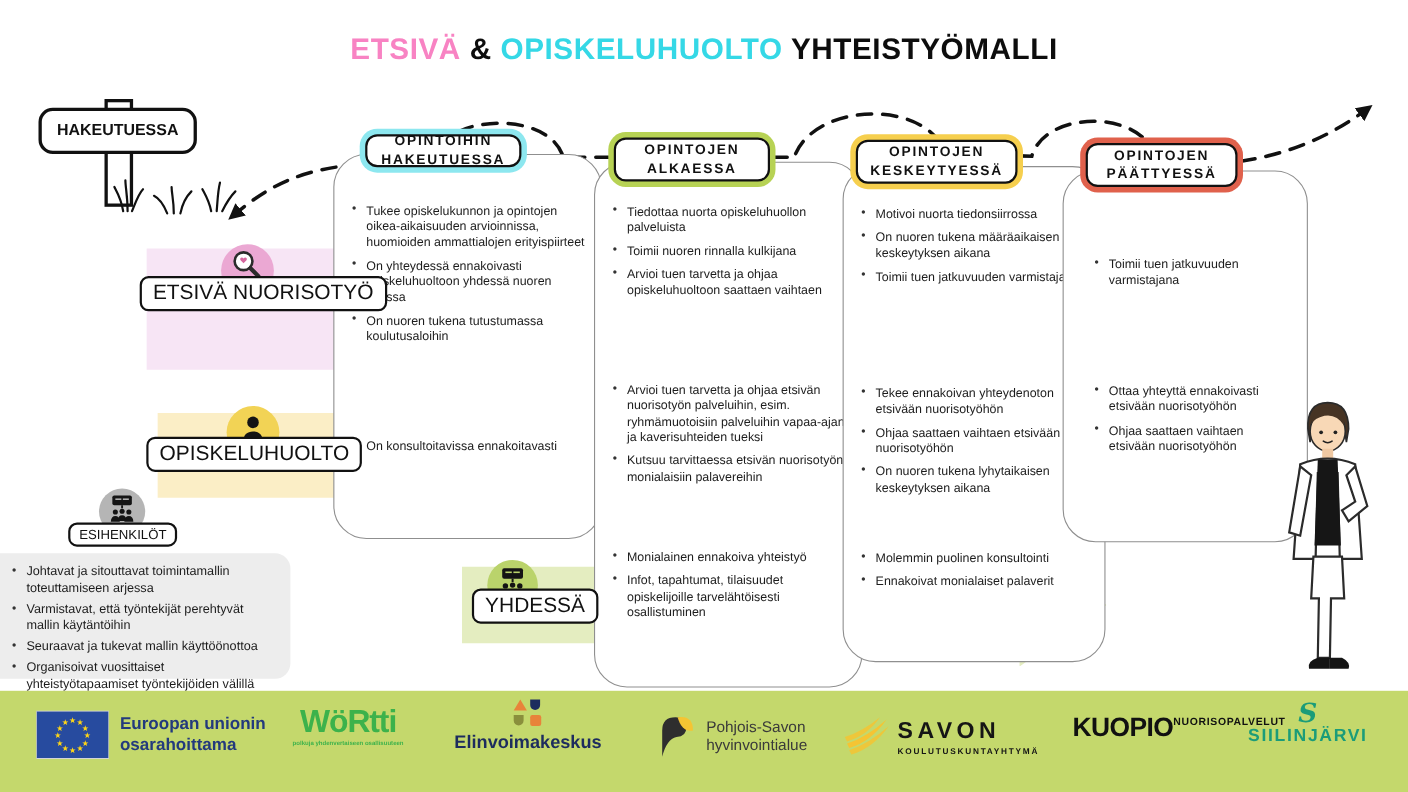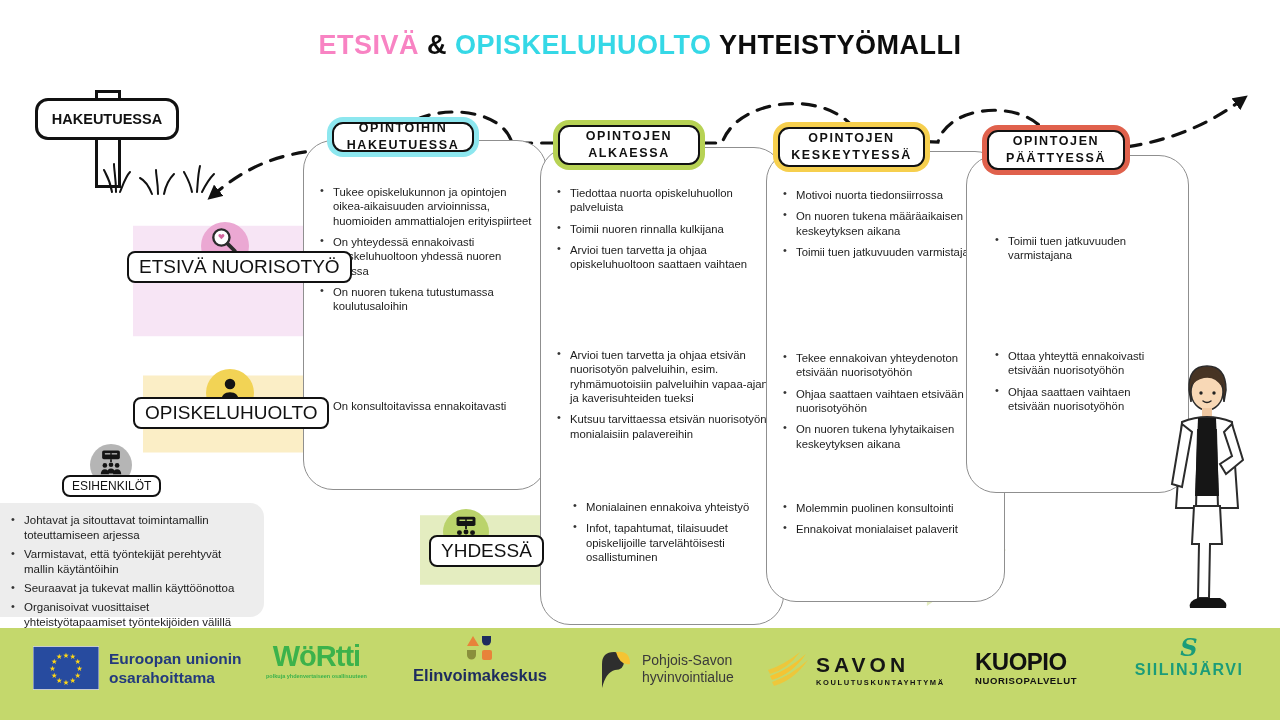--- a/index.html
+++ b/index.html
@@ -86,21 +86,21 @@
   #logo-wortti{left:266px;top:14px;flex-direction:column;gap:0;}
   .wortti-name{font-weight:800;font-size:29px;letter-spacing:-1px;color:#3cb24b;line-height:1;}
   .wortti-tag{font-size:5.5px;font-weight:bold;color:#3cb24b;margin-top:2px;}
   #logo-elinvoima{left:404px;top:6px;flex-direction:column;gap:2px;align-items:center;width:152px;}
   .elinvoima-name{font-weight:800;font-size:16.5px;color:#1d2c5e;}
   #logo-pohjois{left:598px;top:20px;}
   .pohjois-text{font-size:14px;line-height:1.22;color:#3a3a3a;}
   #logo-savon{left:768px;top:24px;gap:6px;}
   .savon-big{font-weight:bold;font-size:21px;letter-spacing:4px;color:#151515;line-height:1;}
   .savon-small{font-size:7.5px;font-weight:bold;letter-spacing:1.6px;color:#151515;margin-top:3px;}
-  #logo-kuopio{left:975px;top:22px;flex-direction:column;gap:0;align-items:flex-start;}
+  #logo-kuopio{left:975px;top:22px;flex-direction:row;gap:0;align-items:flex-start;}
   .kuopio-big{font-weight:800;font-size:24px;letter-spacing:-.5px;color:#111;line-height:1;}
   .kuopio-small{font-size:9.5px;font-weight:bold;letter-spacing:.6px;color:#111;margin-top:1px;}
   #logo-siilinjarvi{left:1118px;top:8px;flex-direction:column;gap:0;align-items:center;width:142px;}
   .siil-s{font-family:"DejaVu Serif",serif;font-style:italic;font-weight:bold;font-size:24px;color:#1b9c79;line-height:1;}
   .siil-name{font-weight:800;font-size:16px;letter-spacing:1.5px;color:#1b9c79;margin-top:1px;}
 </style>
 </head>
 <body>
 
 <div id="stage">
@@ -232,21 +232,21 @@
   <div class="colbox" id="col2">
     <ul class="blist" style="top:38px;">
       <li>Tiedottaa nuorta opiskeluhuollon palveluista</li>
       <li>Toimii nuoren rinnalla kulkijana</li>
       <li>Arvioi tuen tarvetta ja ohjaa opiskeluhuoltoon saattaen vaihtaen</li>
     </ul>
     <ul class="blist" style="top:200px;">
       <li>Arvioi tuen tarvetta ja ohjaa etsivän nuorisotyön palveluihin, esim. ryhmämuotoisiin palveluihin vapaa-ajan ja kaverisuhteiden tueksi</li>
       <li>Kutsuu tarvittaessa etsivän nuorisotyön monialaisiin palavereihin</li>
     </ul>
-    <ul class="blist" style="top:352px;margin-left:16px;">
+    <ul class="blist" style="top:352px;">
       <li>Monialainen ennakoiva yhteistyö</li>
       <li>Infot, tapahtumat, tilaisuudet opiskelijoille tarvelähtöisesti osallistuminen</li>
     </ul>
   </div>
 
   <div class="colbox" id="col3">
     <ul class="blist" style="top:36px;">
       <li>Motivoi nuorta tiedonsiirrossa</li>
       <li>On nuoren tukena määräaikaisen keskeytyksen aikana</li>
       <li>Toimii tuen jatkuvuuden varmistajana</li>

